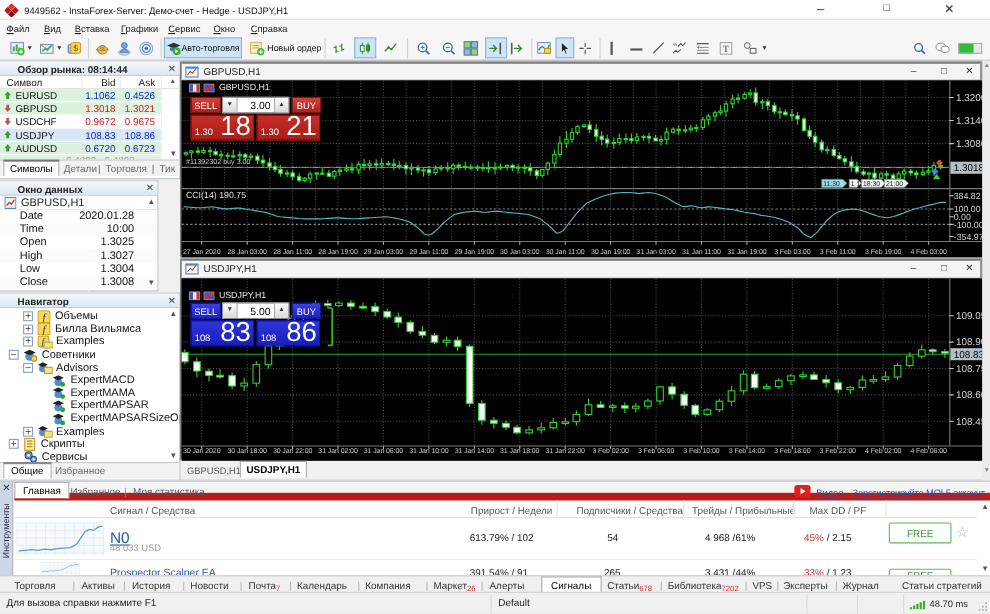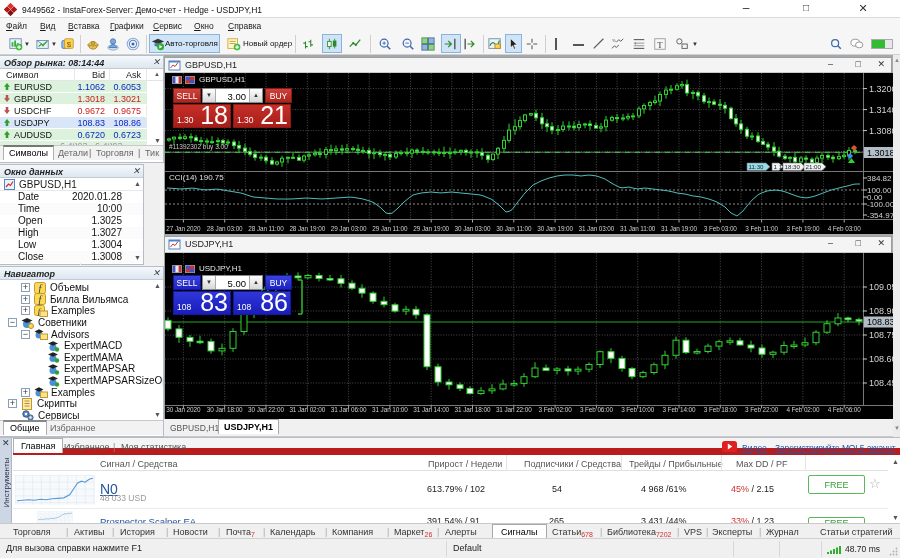--- a/index.html
+++ b/index.html
@@ -2,21 +2,21 @@
 <html><head><meta charset="utf-8">
 <style>
 * { margin:0; padding:0; box-sizing:border-box; }
 html,body { width:900px; height:558px; overflow:hidden; }
 body { font-family:"Liberation Sans", sans-serif; font-size:9px; background:#f0f0f0; position:relative; color:#1a1a1a; }
 .abs { position:absolute; }
 .titlebar { left:0; top:0; width:900px; height:18px; background:#ffffff; border-bottom:1px solid #d9d9d9; }
 .menubar { left:0; top:18px; width:900px; height:14px; background:#f6f6f6; }
 .toolbar { left:0; top:32px; width:900px; height:23px; background:#f6f6f6; border-bottom:1px solid #d0d0d0; }
 .panel { background:#fff; border:1px solid #b6bdc7; }
-.phead { height:13px; background:linear-gradient(#f4f8fc,#dde7f0); border-bottom:1px solid #c3ccd6; font-size:9px; font-weight:bold; color:#222; padding:2px 4px 0 4px; position:relative;font-style:italic; }
+.phead { height:13px; background:linear-gradient(#f4f8fc,#dde7f0); border-bottom:1px solid #c3ccd6; font-size:9px; font-weight:bold; color:#222; padding:2px 4px 0 16px; position:relative; }
 .phead .x { position:absolute; right:3px; top:1px; color:#444; font-size:9px; font-weight:normal; }
 .mwrow { height:12px; display:flex; align-items:center; font-size:9px; }
 .tabs { font-size:9px; color:#666; position:relative; }
 .wintitle { height:15px; background:#f4f4f4; font-size:9px; color:#222; padding:2px 4px 0 20px; position:relative; border-bottom:1px solid #c9c9c9;}
 .greenlink { color:#2456a4; text-decoration:underline; }
 </style></head>
 <body>
 
 <div class="abs titlebar"></div>
 <svg class="abs" style="left:4px;top:3px" width="13" height="13" viewBox="0 0 13 13">
@@ -197,21 +197,21 @@
 <div style="position:absolute;left:74px;top:13px;width:1px;height:78px;background:#e8e8e8"></div>
 <div style="position:absolute;left:109px;top:13px;width:1px;height:78px;background:#e8e8e8"></div>
 <div style="position:absolute;left:146px;top:13px;width:1px;height:78px;background:#e8e8e8"></div>
 <div class="mwrow" style="position:relative;border-bottom:1px solid #fff">
       <div style="position:absolute;left:0;top:0;width:146px;height:100%;background:#dcf2dc"></div>
       <span style="position:relative"><svg width="6" height="7" viewBox="0 0 7 8" style="margin:0 4px 0 4px">
           <path d="M3.5 0 L7 4.2 H5 V8 H2 V4.2 H0 Z" fill="#2e9e2e"></path>
         </svg></span>
       <span style="color:#111;position:relative">EURUSD</span>
       <span style="position:absolute;right:58px;color:#0a28c8">1.1062</span>
-      <span style="position:absolute;right:22px;color:#0a28c8">0.6053</span>
+      <span style="position:absolute;right:22px;color:#0a28c8">0.4526</span>
     </div>
 <div class="mwrow" style="position:relative;border-bottom:1px solid #fff">
       <div style="position:absolute;left:0;top:0;width:146px;height:100%;background:#dcf2dc"></div>
       <span style="position:relative"><svg width="6" height="7" viewBox="0 0 7 8" style="margin:0 4px 0 4px">
           <path d="M3.5 8 L0 3.8 H2 V0 H5 V3.8 H7 Z" fill="#b8534f"></path>
         </svg></span>
       <span style="color:#111;position:relative">GBPUSD</span>
       <span style="position:absolute;right:58px;color:#cc2020">1.3018</span>
       <span style="position:absolute;right:22px;color:#cc2020">1.3021</span>
     </div>

